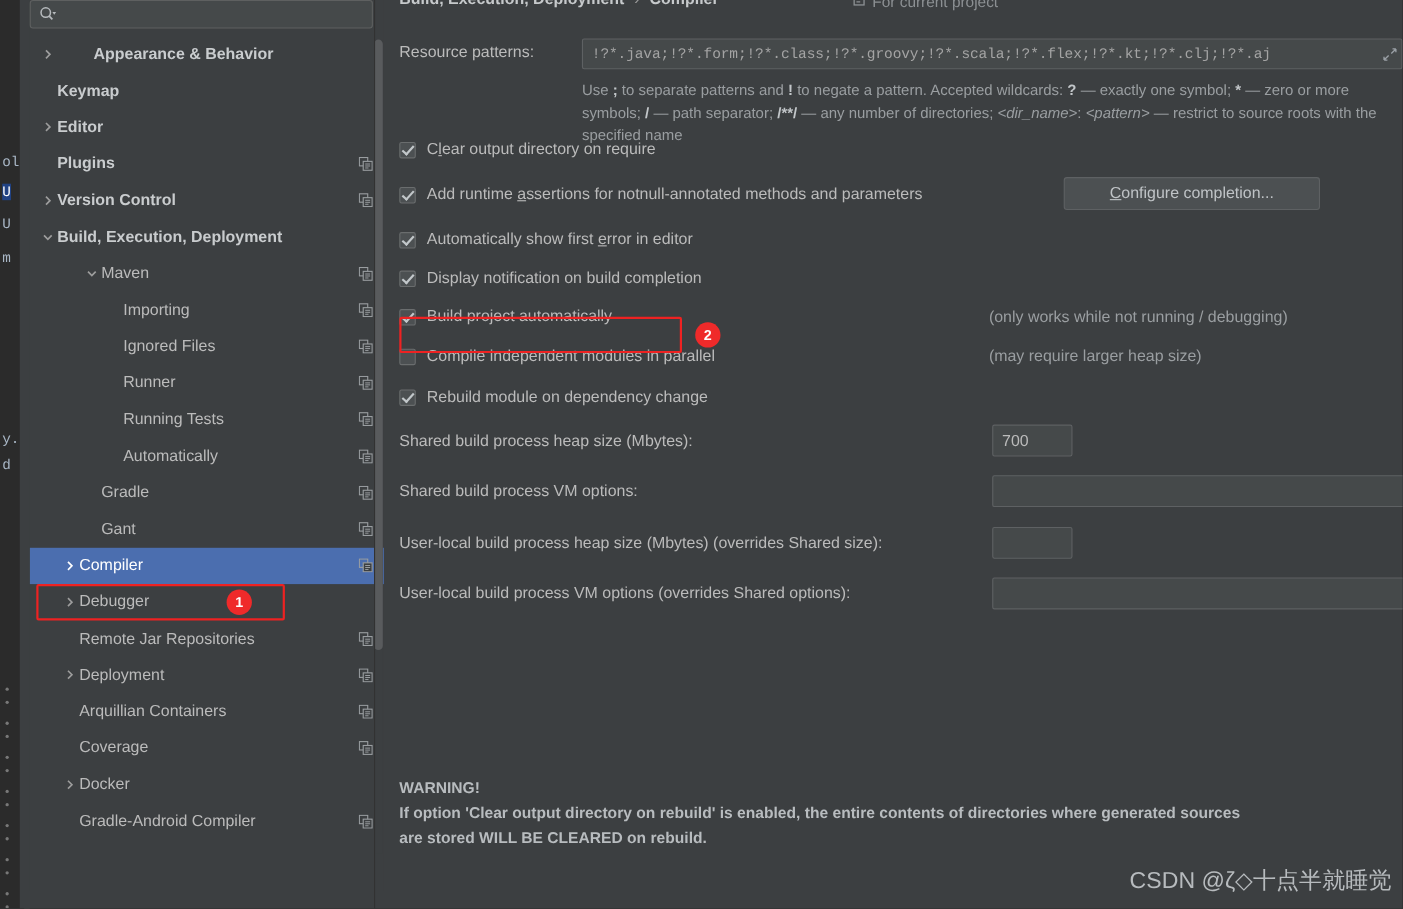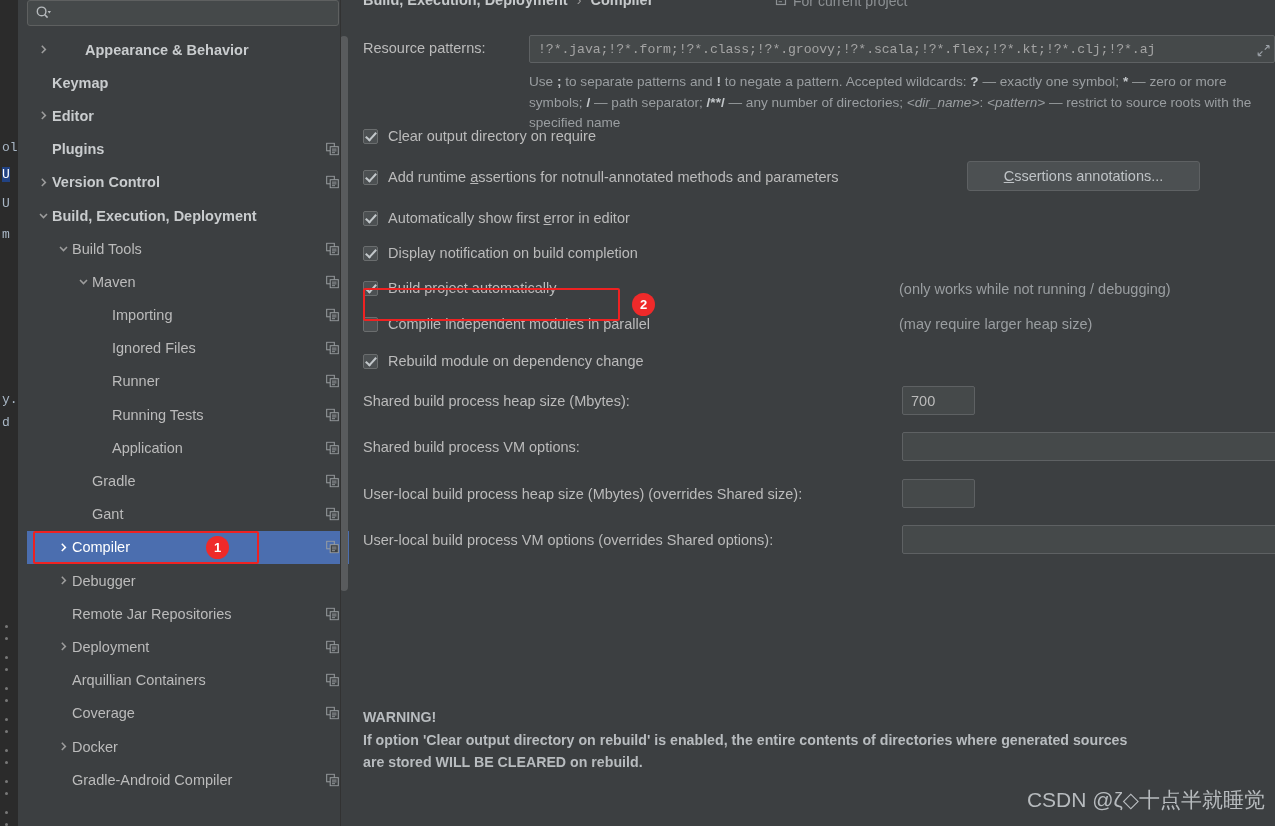--- a/index.html
+++ b/index.html
@@ -359,41 +359,26 @@
               </svg></span>
           </div>
           <div class="tree-row bold" style="padding-left: 8px;">
             <span class="arrow">
               <svg width="11" height="11" viewBox="0 0 11 11">
                 <path d="M2 4 L5.5 7.6 L9 4" fill="none" stroke="currentColor" stroke-width="1.5"></path>
               </svg>
             </span>
             <span class="tree-label">Build, Execution, Deployment</span>
           </div>
-          <div class="tree-row" style="padding-left: 28px;">
+          <div class="tree-row" style="padding-left: 48px;">
             <span class="arrow">
               <svg width="11" height="11" viewBox="0 0 11 11">
                 <path d="M2 4 L5.5 7.6 L9 4" fill="none" stroke="currentColor" stroke-width="1.5"></path>
               </svg>
             </span>
-            <span class="tree-label">Build Tools</span>
-            <span class="copy-icon"><svg width="13" height="13" viewBox="0 0 13 13">
-                <rect x="0.7" y="0.7" width="7.6" height="7.6" fill="none" stroke="#9a9ea1" stroke-width="1"></rect>
-                <rect x="4.2" y="4.2" width="8.1" height="8.1" fill="#3c3f41" stroke="#9a9ea1" stroke-width="1"></rect>
-                <line x1="6" y1="6.6" x2="10.5" y2="6.6" stroke="#9a9ea1" stroke-width="0.9"></line>
-                <line x1="6" y1="8.4" x2="10.5" y2="8.4" stroke="#9a9ea1" stroke-width="0.9"></line>
-                <line x1="6" y1="10.2" x2="9" y2="10.2" stroke="#9a9ea1" stroke-width="0.9"></line>
-              </svg></span>
-          </div>
-          <div class="tree-row" style="padding-left: 48px;">
-            <span class="arrow">
-              <svg width="11" height="11" viewBox="0 0 11 11">
-                <path d="M2 4 L5.5 7.6 L9 4" fill="none" stroke="currentColor" stroke-width="1.5"></path>
-              </svg>
-            </span>
             <span class="tree-label">Maven</span>
             <span class="copy-icon"><svg width="13" height="13" viewBox="0 0 13 13">
                 <rect x="0.7" y="0.7" width="7.6" height="7.6" fill="none" stroke="#9a9ea1" stroke-width="1"></rect>
                 <rect x="4.2" y="4.2" width="8.1" height="8.1" fill="#3c3f41" stroke="#9a9ea1" stroke-width="1"></rect>
                 <line x1="6" y1="6.6" x2="10.5" y2="6.6" stroke="#9a9ea1" stroke-width="0.9"></line>
                 <line x1="6" y1="8.4" x2="10.5" y2="8.4" stroke="#9a9ea1" stroke-width="0.9"></line>
                 <line x1="6" y1="10.2" x2="9" y2="10.2" stroke="#9a9ea1" stroke-width="0.9"></line>
               </svg></span>
           </div>
           <div class="tree-row" style="padding-left: 68px;">
@@ -455,21 +440,21 @@
                 <line x1="6" y1="8.4" x2="10.5" y2="8.4" stroke="#9a9ea1" stroke-width="0.9"></line>
                 <line x1="6" y1="10.2" x2="9" y2="10.2" stroke="#9a9ea1" stroke-width="0.9"></line>
               </svg></span>
           </div>
           <div class="tree-row" style="padding-left: 68px;">
             <span class="arrow blank">
               <svg width="11" height="11" viewBox="0 0 11 11">
                 <path d="M3.8 1.8 L7.4 5.4 L3.8 9" fill="none" stroke="currentColor" stroke-width="1.5"></path>
               </svg>
             </span>
-            <span class="tree-label">Application</span>
+            <span class="tree-label">Automatically</span>
             <span class="copy-icon"><svg width="13" height="13" viewBox="0 0 13 13">
                 <rect x="0.7" y="0.7" width="7.6" height="7.6" fill="none" stroke="#9a9ea1" stroke-width="1"></rect>
                 <rect x="4.2" y="4.2" width="8.1" height="8.1" fill="#3c3f41" stroke="#9a9ea1" stroke-width="1"></rect>
                 <line x1="6" y1="6.6" x2="10.5" y2="6.6" stroke="#9a9ea1" stroke-width="0.9"></line>
                 <line x1="6" y1="8.4" x2="10.5" y2="8.4" stroke="#9a9ea1" stroke-width="0.9"></line>
                 <line x1="6" y1="10.2" x2="9" y2="10.2" stroke="#9a9ea1" stroke-width="0.9"></line>
               </svg></span>
           </div>
           <div class="tree-row" style="padding-left: 48px;">
             <span class="arrow blank">
@@ -675,21 +660,21 @@
       <div class="cb-row" style="top:332px">
         <span class="cbox"></span>
         <span>Compile independent modules in parallel</span>
       </div>
 
       <div class="cb-row" style="top:369px">
         <span class="cbox checked"></span>
         <span>Rebuild module on dependency change</span>
       </div>
 
-      <button class="btn" style="left:617px; top:177px; width:233px;"><span></span><span class="mn">C</span><span>ssertions annotations...</span></button>
+      <button class="btn" style="left:617px; top:177px; width:233px;"><span></span><span class="mn">C</span><span>onfigure completion...</span></button>
 
       <span class="hint" style="left:549px; top:297px;">(only works while not running / debugging)</span>
       <span class="hint" style="left:549px; top:332px;">(may require larger heap size)</span>
 
       <span class="field-label" style="left:13px; top:409px;">Shared build process heap size (Mbytes):</span>
       <input class="txt-input" style="left: 552px; top: 402px; width: 73px; height: 29px;" value="700">
 
       <span class="field-label" style="left:13px; top:455px;">Shared build process VM options:</span>
       <input class="txt-input" style="left: 552px; top: 448px; width: 390px; height: 29px;" value="">
 

